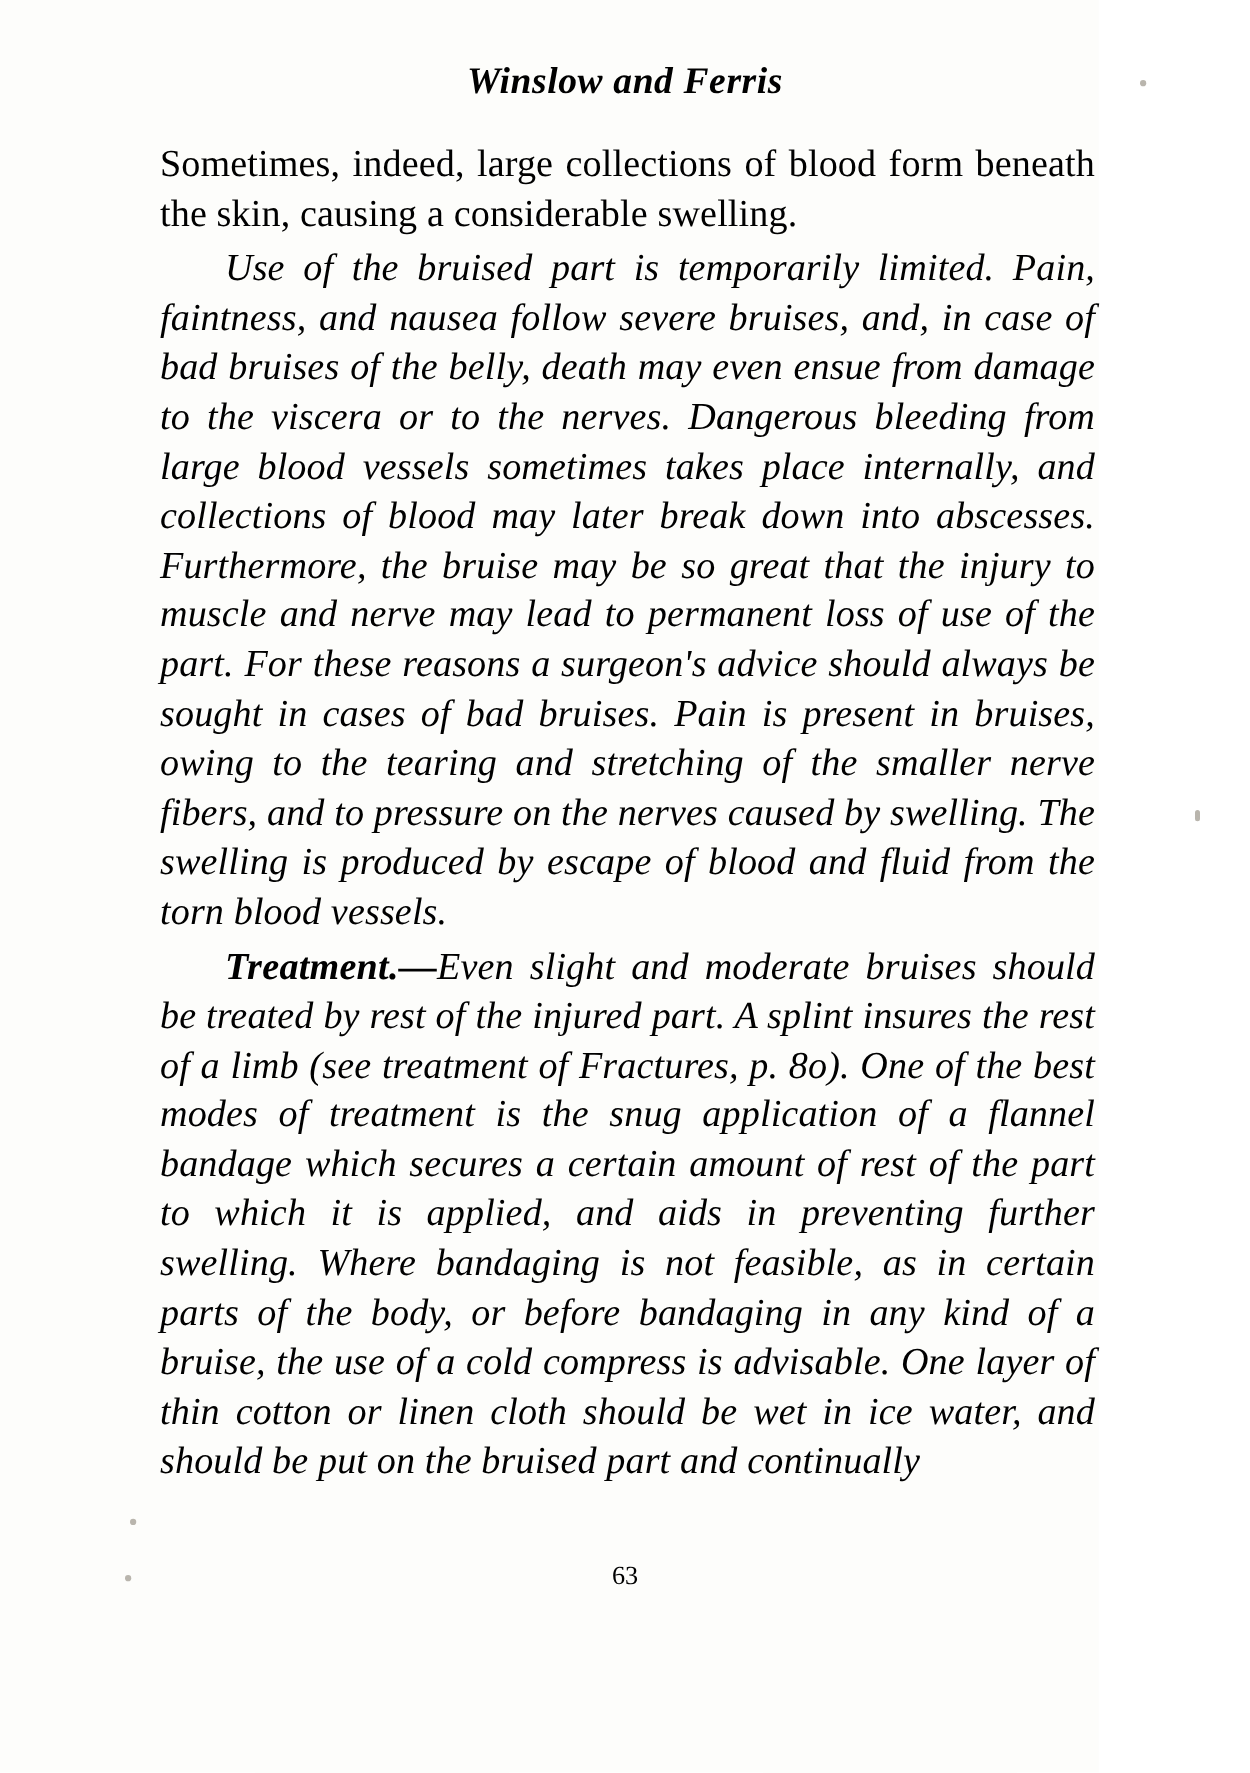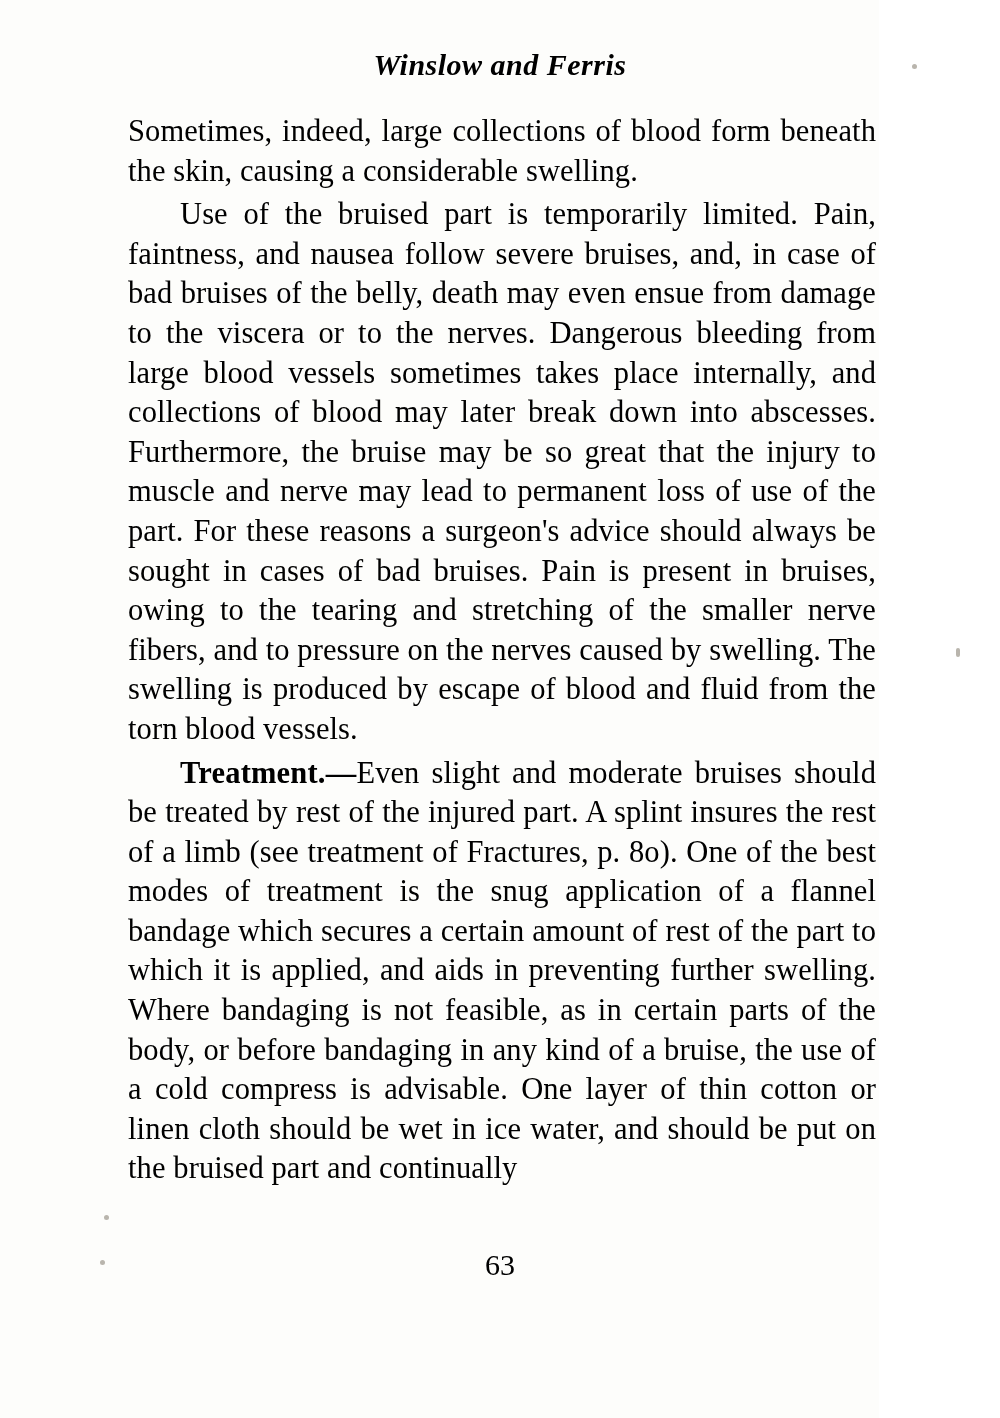--- a/index.html
+++ b/index.html
@@ -44,32 +44,33 @@
     margin: 4px;
     font-size: 30.5px;
     line-height: 39.6px;
     text-align: justify;
     text-justify: inter-word;
     font-family: "Liberation Serif", serif;
     letter-spacing: 0.1px;
   }
   p.para.indent {
     text-indent: 52px;
+    font-style: italic;
   }
   p.para .runin {
     font-weight: bold;
     letter-spacing: 0.2px;
   }
   .folio {
     position: absolute;
     top: 1248px;
     left: 0;
     width: 1000px;
     text-align: center;
-    font-size: 30px;
+    font-size: 21px;
     font-family: "Liberation Serif", serif;
   }
   .speck {
     position: absolute;
     background: #b9b5ad;
     border-radius: 50%;
   }
   .speck.s1 { top: 64px;  left: 912px; width: 5px; height: 5px; }
   .speck.s2 { top: 648px; left: 956px; width: 4px; height: 9px; border-radius: 2px; }
   .speck.s3 { top: 1215px; left: 104px; width: 5px; height: 5px; }

